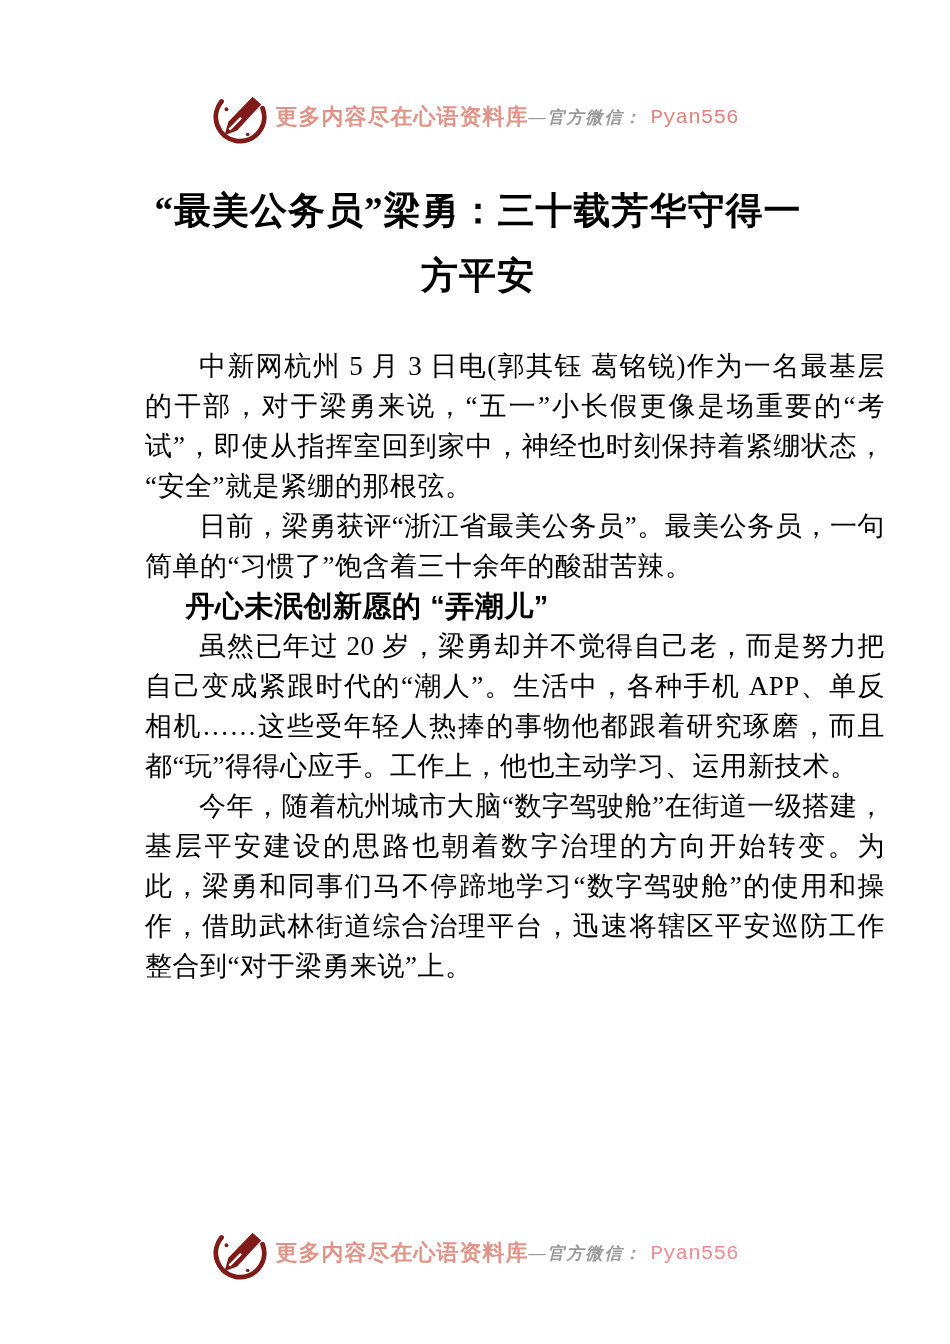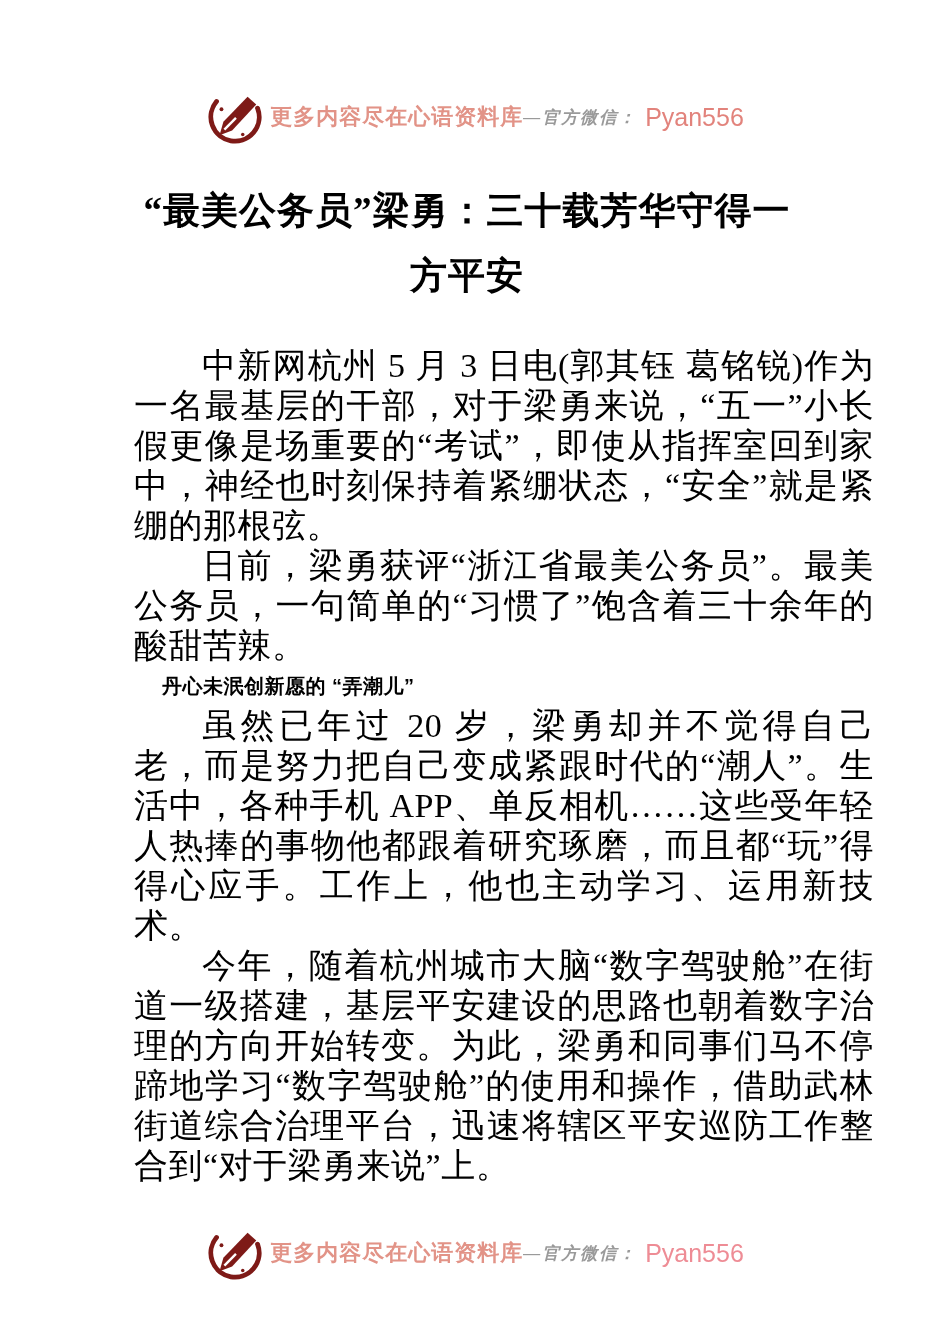--- a/index.html
+++ b/index.html
@@ -27,48 +27,48 @@
     font-size:22px; font-weight:bold; letter-spacing:1px;
     color:#e29387;
   }
   .wm-wechat {
     font-family:"Liberation Serif","DejaVu Serif",serif;
     font-style:italic; font-weight:bold;
     font-size:17px; letter-spacing:2px;
     color:#9a9a9a;
   }
   .wm-account {
-    font-family:Liberation Sans, sans-serif;
-    font-size:25px; margin-left:8px;
+    font-family:Liberation Mono, monospace;
+    font-size:21px; margin-left:8px;
     color:#e2837c;
   }
   .wm-footer .wm-account { color:#ee8c95; }
 
   
   .article {
-    position:absolute; left:134px; top:178px; width:740px;
+    position:absolute; left:145px; top:178px; width:740px;
   }
   .doc-title {
     position:relative; left:-37px;
     margin:0 0 38px 0;
     font-size:37px; line-height:65px; font-weight:bold;
     text-align:center; letter-spacing:1px;
     font-family:"Liberation Serif","DejaVu Serif",serif;
   }
   .doc-title .t-line { display:block; }
   .article p {
     margin:0;
-    font-size:34px; line-height:40px;
+    font-size:27px; line-height:40px;
     text-align:justify;
     text-indent:2em;
     letter-spacing:0.5px;
   }
   .article h2 {
     margin:0;
-    font-size:20px; line-height:40px; font-weight:bold;
+    font-size:29px; line-height:40px; font-weight:bold;
     text-indent:1.4em;
     font-family:"Liberation Sans","DejaVu Sans",sans-serif;
     letter-spacing:0.5px;
   }
 </style>
 </head>
 <body>
 
 <div class="page">
 

